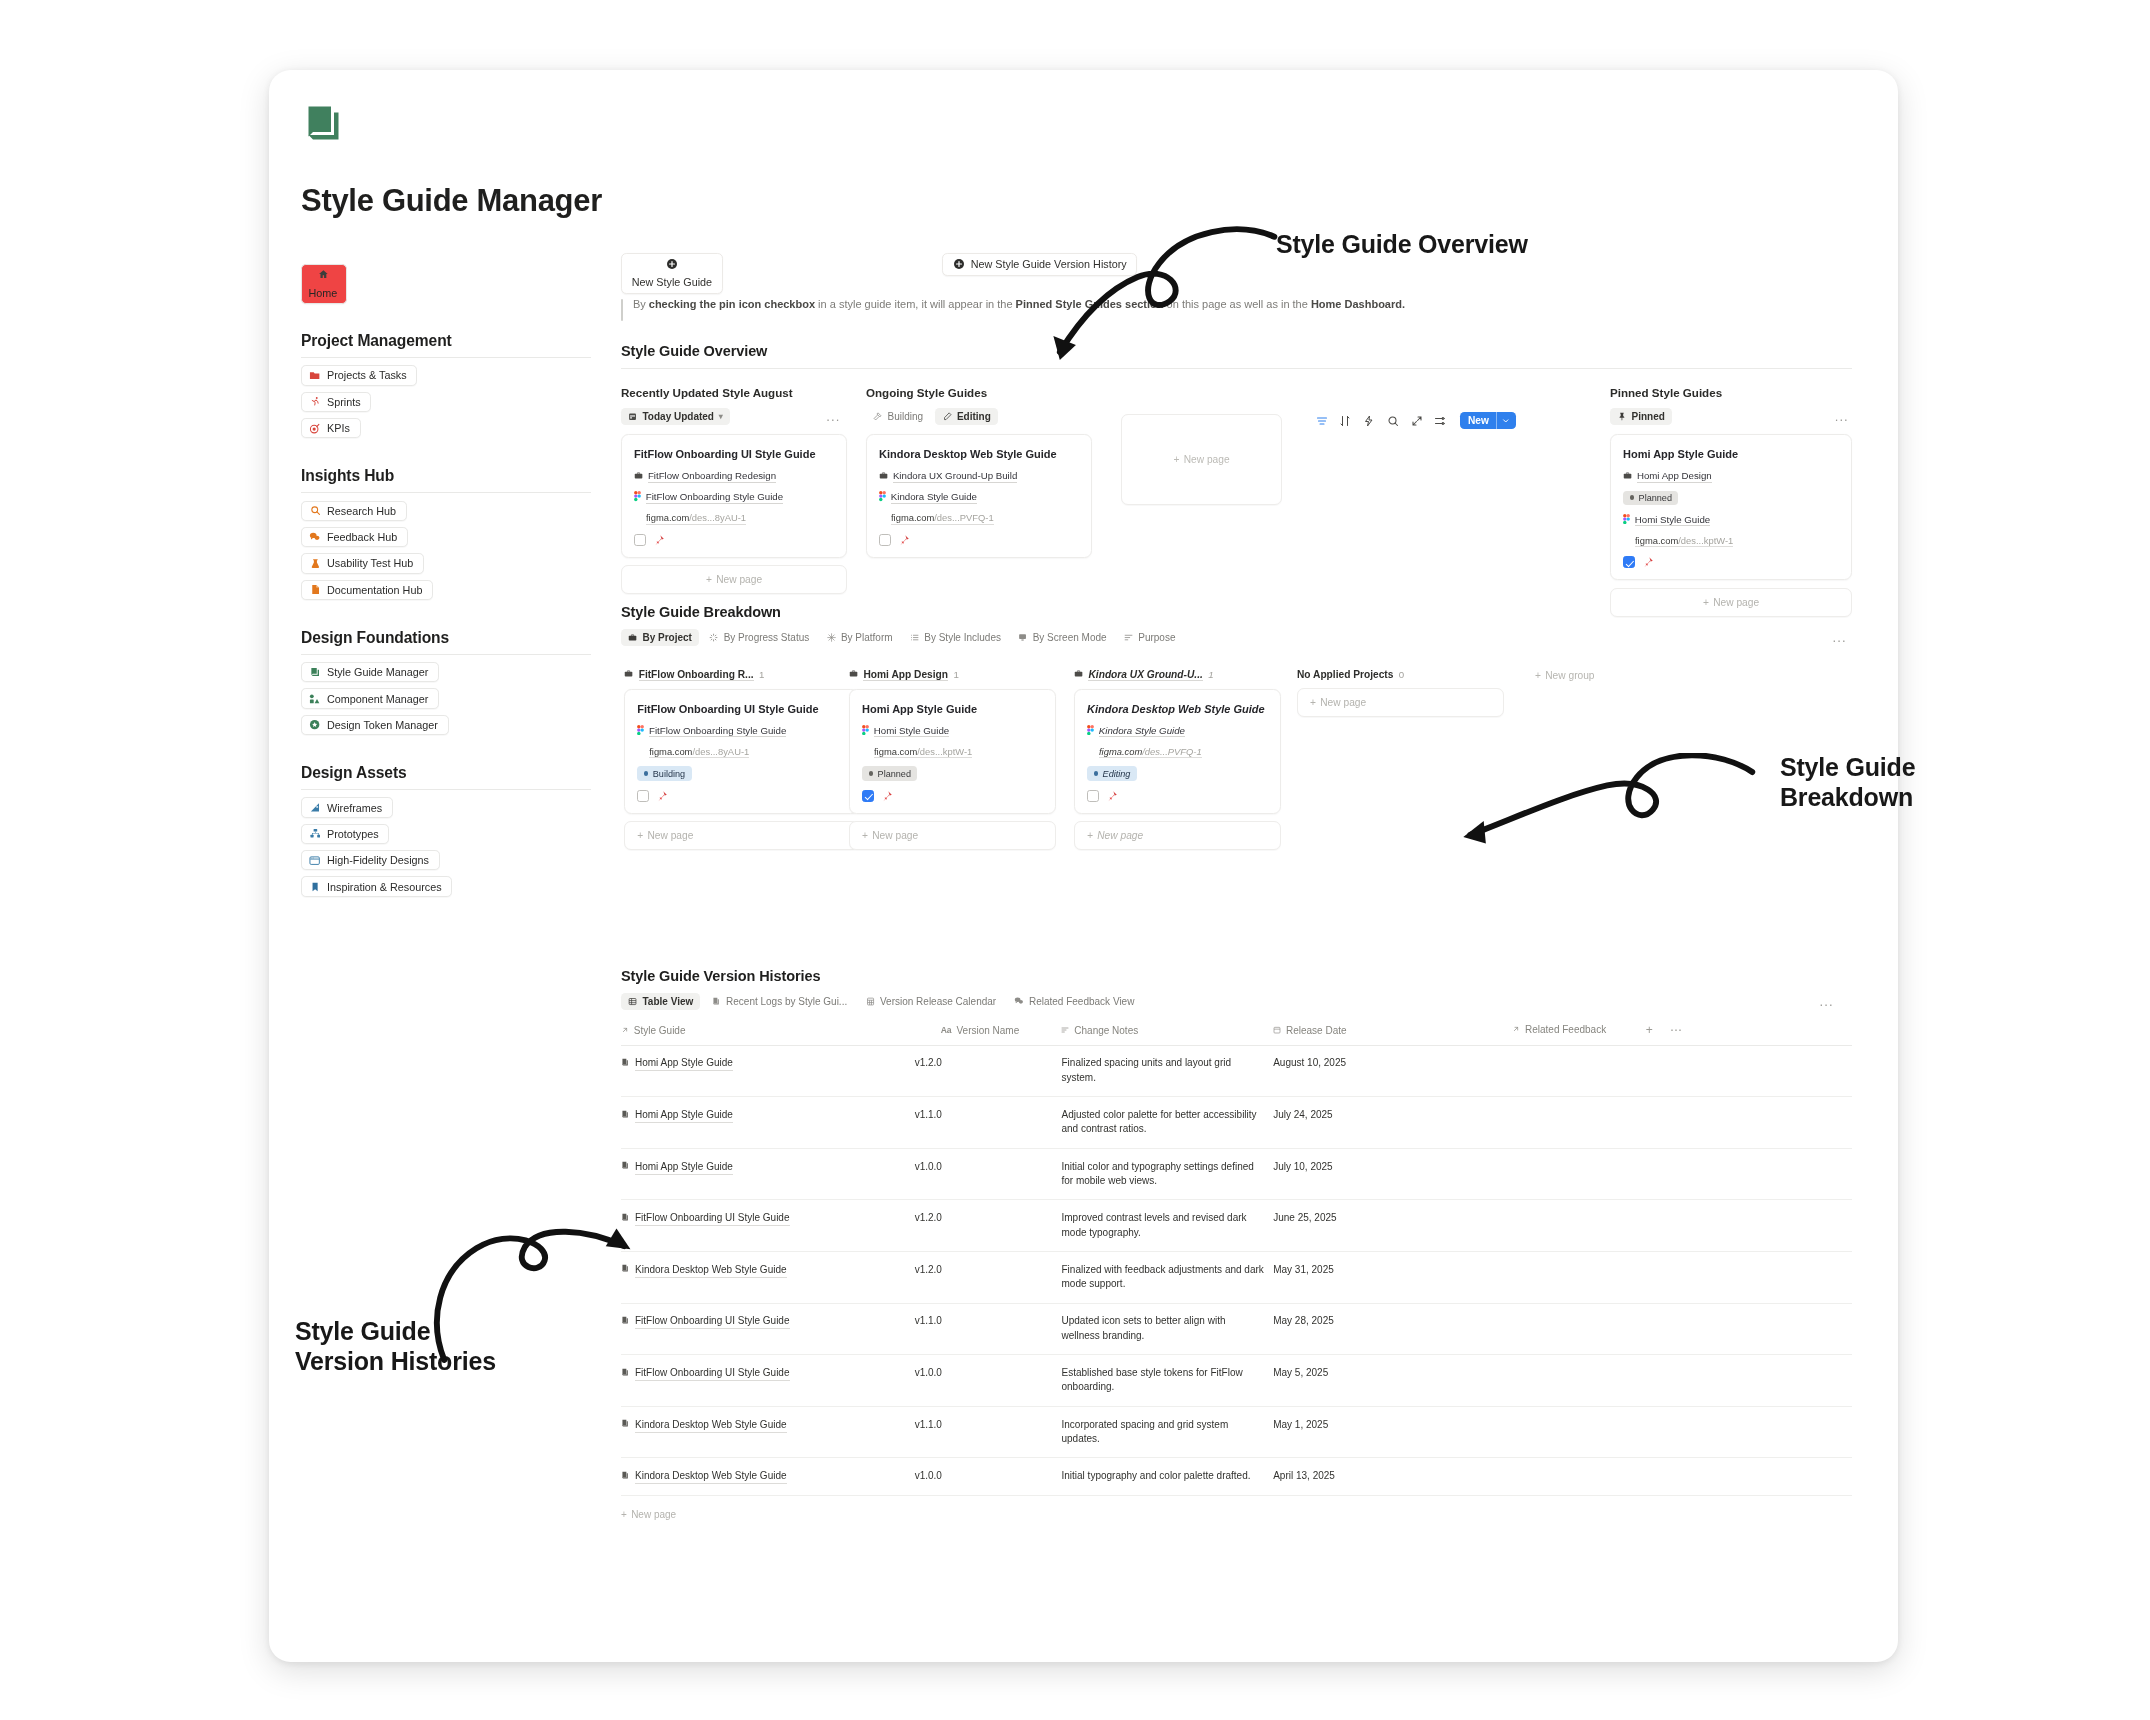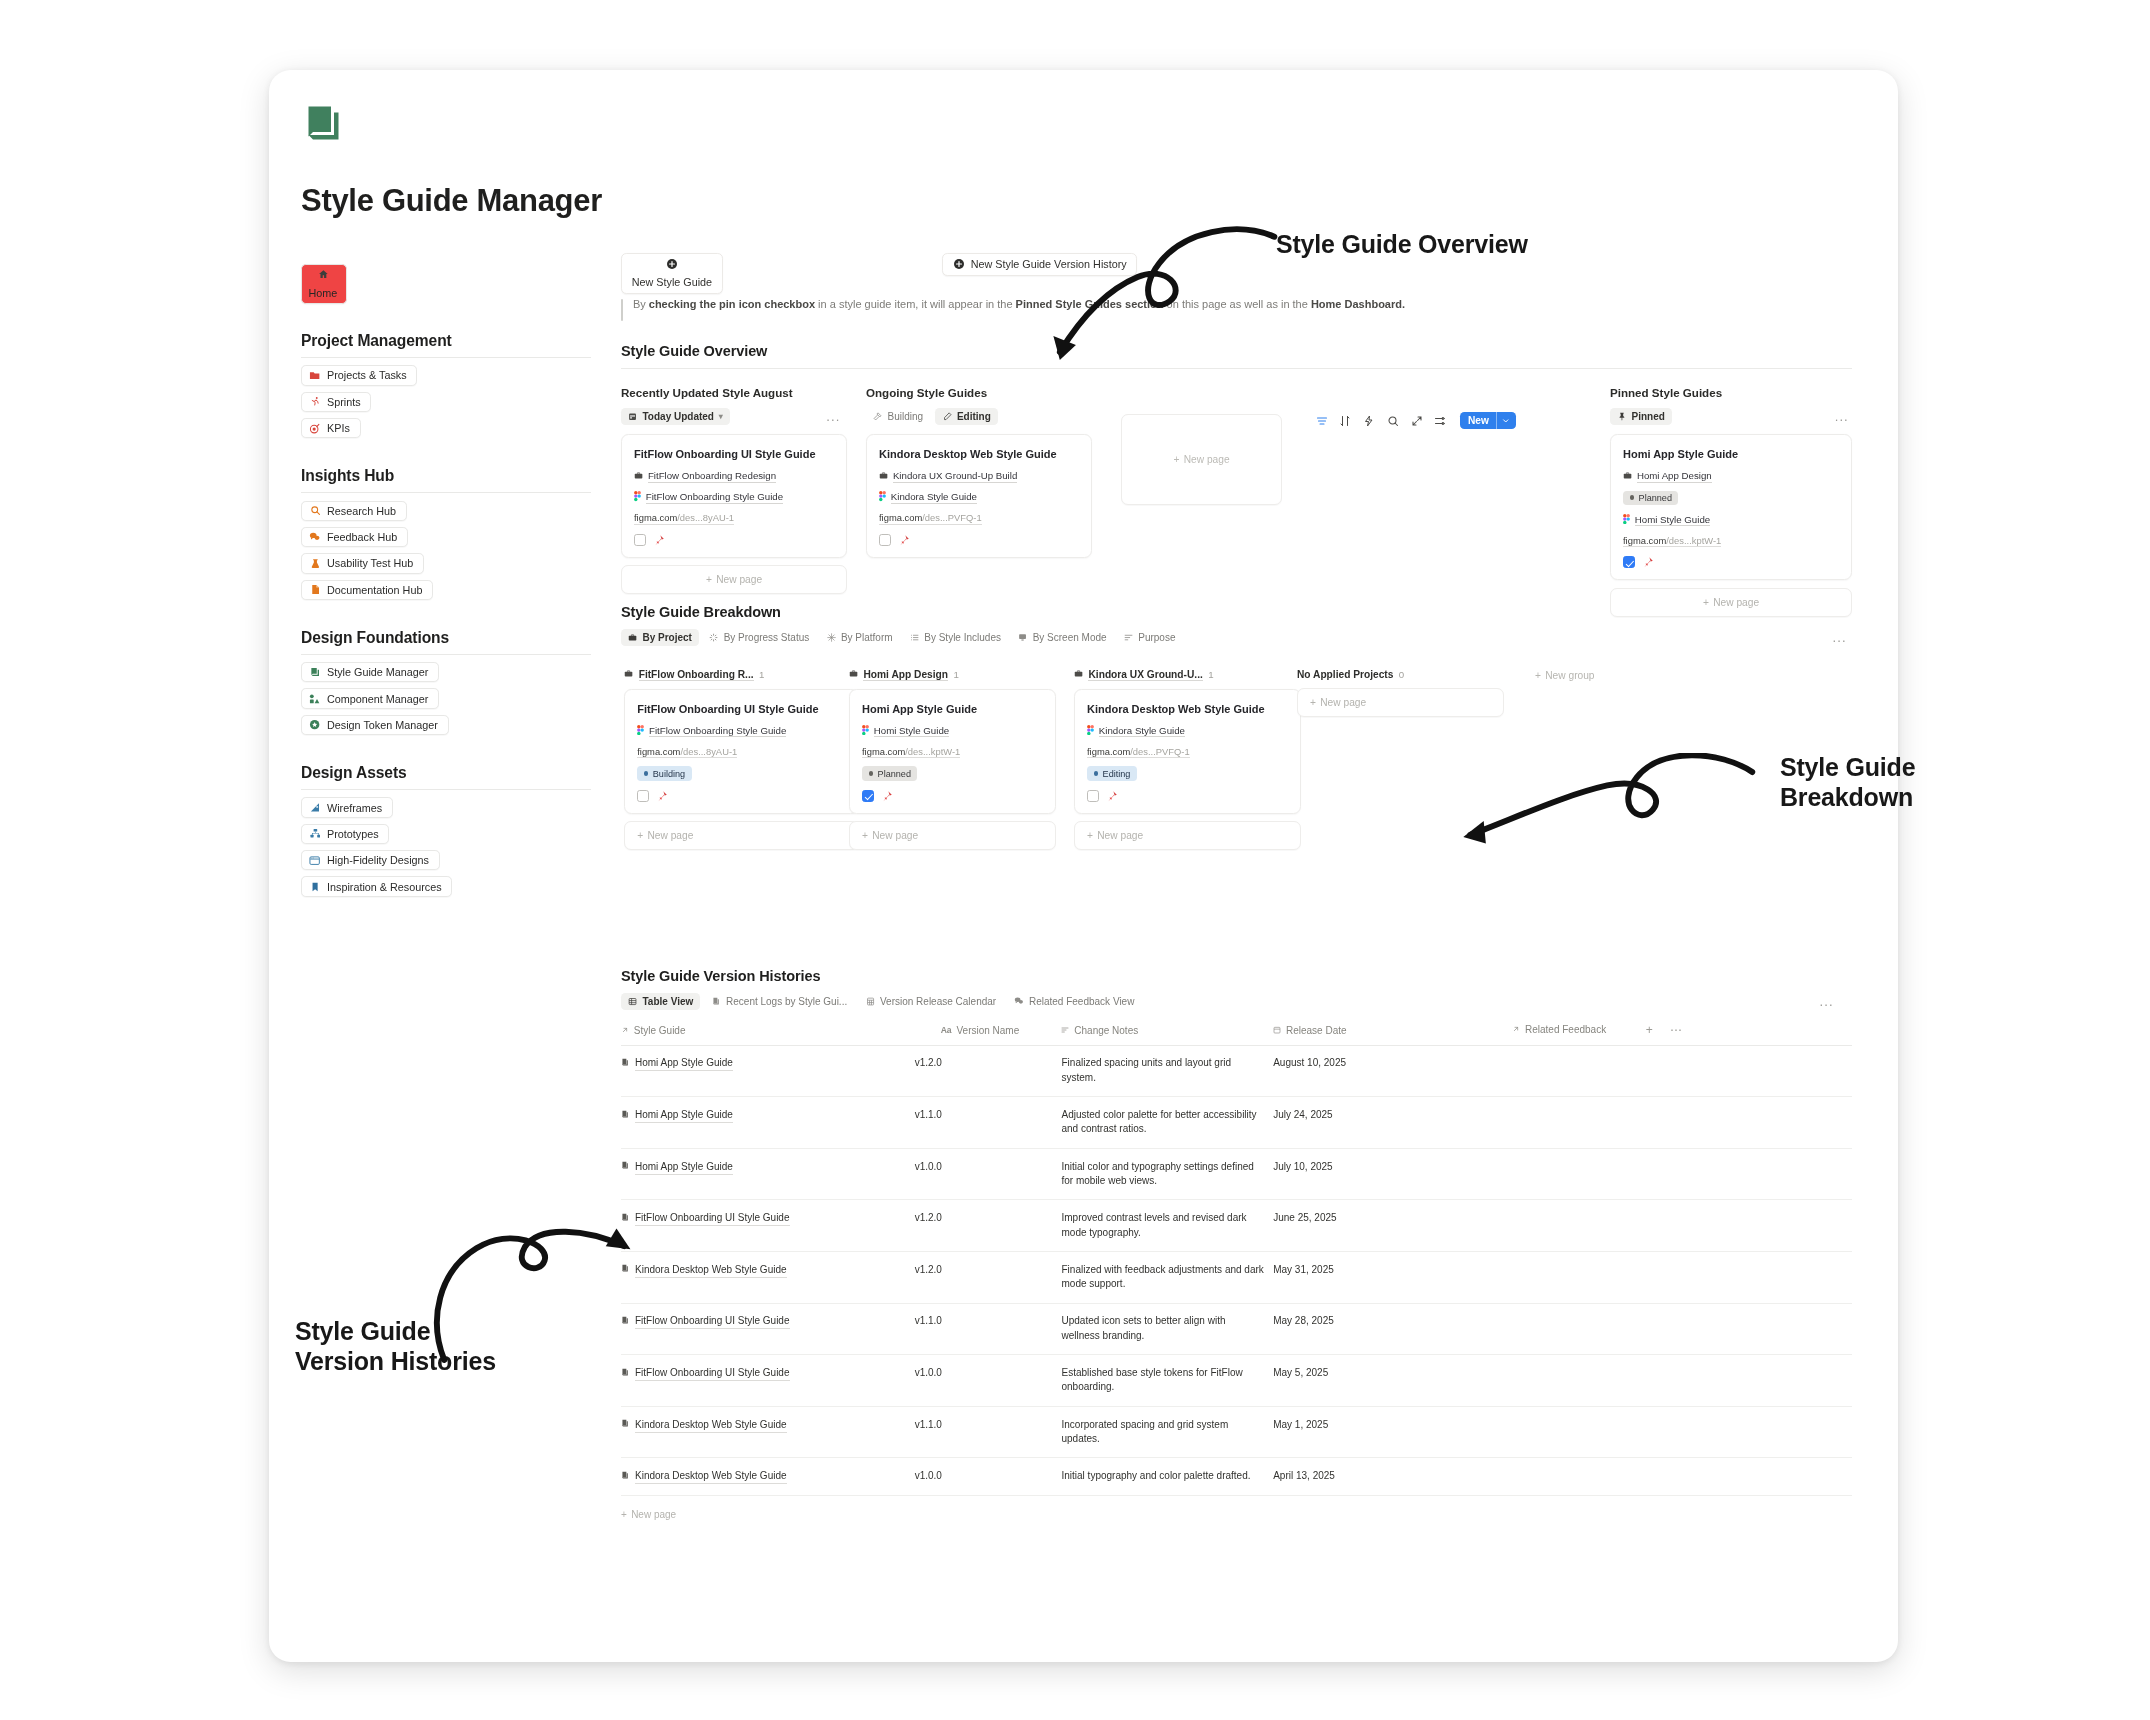--- a/index.html
+++ b/index.html
@@ -86,21 +86,21 @@
   .vchip .ico { width:9.7px; height:9.7px; display:inline-flex; align-items:center; justify-content:center; }
   .dots { color:#9b9a96; font-size:13px; letter-spacing:1.1px; line-height:1; }
 
   .card {
     border:0.5px solid #edecea; border-radius:7.5px; background:#fff;
     padding:12px 12px 10.8px 12px; box-shadow:0 0.5px 1.6px rgba(0,0,0,.035);
   }
   .card-title { font-size:11px; font-weight:600; color:#26262a; line-height:1.28; }
   .card-rel { display:flex; align-items:center; gap:4.8px; margin-top:8.6px; font-size:9.7px; color:#34343a; }
   .card-rel .lnk { border-bottom:0.5px solid #d7d6d3; padding-bottom:0.5px; }
-  .card-url { margin-top:8.6px; font-size:9.4px; color:#3a3a38; border-bottom:0.5px solid #dedddb; display:inline-block; padding-bottom:0.5px;}
+  .card-url { margin-top:8.6px; font-size:9.4px; color:#3a3a38; border-bottom:0.5px solid #dedddb; display:inline-block; padding-bottom:0.5px;margin-left:12px;}
   .card-url .muted { color:#a5a49f; }
   .status-pill {
     display:inline-flex; align-items:center; gap:4.3px; border-radius:3.8px;
     padding:2.2px 6.5px; font-size:9.1px; font-weight:500; margin-top:8px;
   }
   .status-pill .dot { width:4.8px;height:4.8px;border-radius:50%; display:inline-block; }
   .pill-blue { background:#d9e8f5; color:#24354a; }
   .pill-blue .dot { background:#3b6f9e; }
   .pill-gray { background:#e5e4e1; color:#38383a; }
   .pill-gray .dot { background:#65645f; }
@@ -718,21 +718,21 @@
                       <path d="M14.5 2.5l7 7-2.2 1-3 .2-4.8 4.8-.6 4.2-1.7-1.7-4.5 4.5 4.1-4.9-1.9-1.9 4.3-.7L16 9.7l.2-3z" fill="#e03a3a"></path>
                       <path d="M16.1 9.8l3-3" stroke="#bdbdbd" stroke-width="1.4"></path>
                     </svg></span>
               </div>
             </div>
             <div class="newpage" style="margin-top:7.5px;text-align:left;padding-left:12px;">
               <span class="pl">+</span><span>New page</span>
             </div>
           </div>
 
-          <div style="position:absolute; left:453px; top:0; width:227px;">
+          <div style="position:absolute; left:453px; top:0; width:207px;font-style:italic;">
             <div class="bd-col-head">
               <span><svg width="9.1" height="9.1" viewBox="0 0 24 24" fill="#4d4c49">
                     <rect x="2" y="7" width="20" height="13" rx="2"></rect>
                     <path d="M9 7V5h6v2" fill="none" stroke="#4d4c49" stroke-width="2.2"></path>
                   </svg></span>
               <span class="lnk">Kindora UX Ground-U...</span>
               <span class="cnt">1</span>
             </div>
             <div class="card" style="margin-top:8.6px;">
               <div class="card-title">Kindora Desktop Web Style Guide</div>

